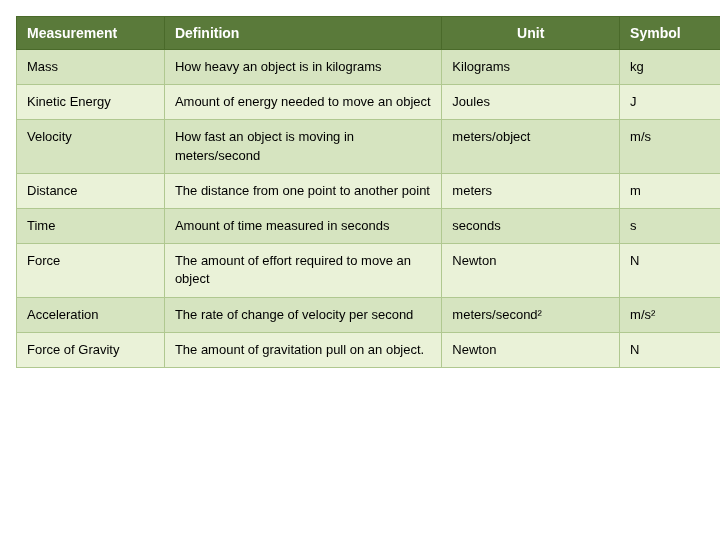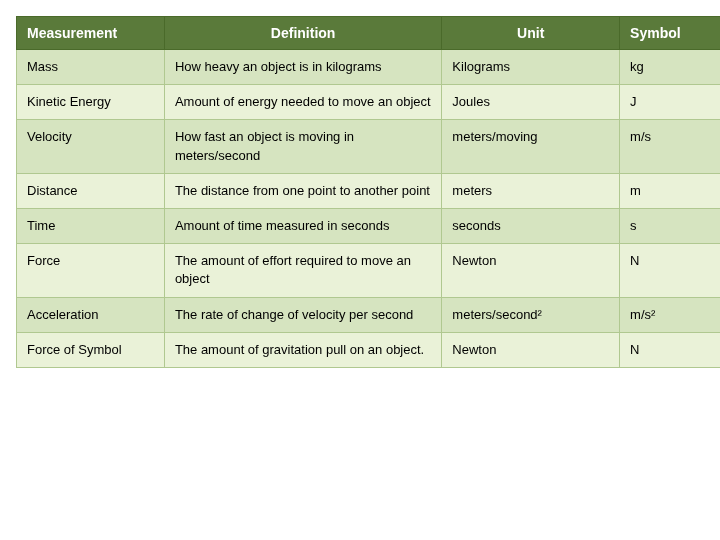--- a/index.html
+++ b/index.html
@@ -32,21 +32,21 @@
     tbody tr:nth-child(even) {
       background-color: #eaf2d8;
     }
     tbody td {
       padding: 8px 10px;
       border: 1px solid #b0c890;
       vertical-align: top;
       line-height: 1.4;
     }
     .col-measurement { width: 148px; }
-    .col-definition  { width: 278px; text-align: center; }
+    .col-definition  { width: 278px; }
     .col-unit        { width: 178px; text-align: center; }
     .col-symbol      { width: 116px; }
   </style>
 </head>
 <body>
 
 <table>
   <thead>
     <tr>
       <th class="col-measurement">Measurement</th>
@@ -64,21 +64,21 @@
       </tr>
       <tr>
         <td>Kinetic Energy</td>
         <td>Amount of energy needed to move an object</td>
         <td>Joules</td>
         <td>J</td>
       </tr>
       <tr>
         <td>Velocity</td>
         <td>How fast an object is moving in meters/second</td>
-        <td>meters/moving</td>
+        <td>meters/object</td>
         <td>m/s</td>
       </tr>
       <tr>
         <td>Distance</td>
         <td>The distance from one point to another point</td>
         <td>meters</td>
         <td>m</td>
       </tr>
       <tr>
         <td>Time</td>
@@ -92,19 +92,19 @@
         <td>Newton</td>
         <td>N</td>
       </tr>
       <tr>
         <td>Acceleration</td>
         <td>The rate of change of velocity per second</td>
         <td>meters/second²</td>
         <td>m/s²</td>
       </tr>
       <tr>
-        <td>Force of Symbol</td>
+        <td>Force of Gravity</td>
         <td>The amount of gravitation pull on an object.</td>
         <td>Newton</td>
         <td>N</td>
       </tr>
     </tbody>
 </table>
 
 </body></html>

